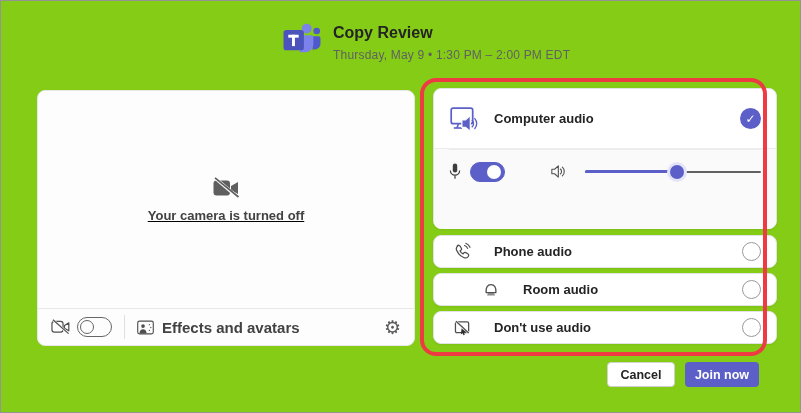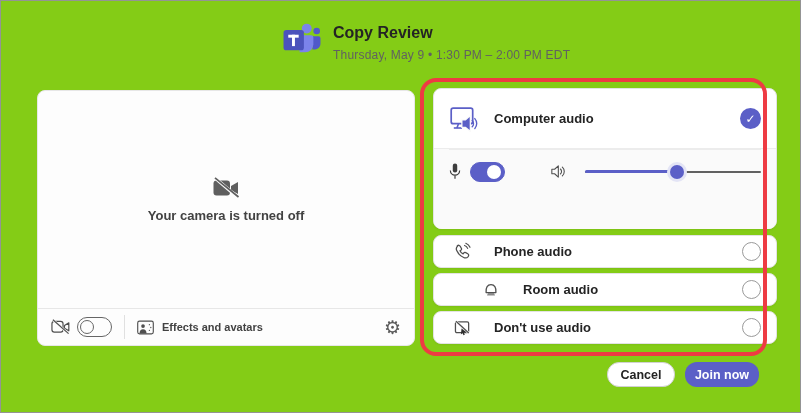--- a/index.html
+++ b/index.html
@@ -19,30 +19,30 @@
   .teams-logo{position:absolute;left:282px;top:20px;width:38px;height:36px;}
   .meeting-title{position:absolute;left:332px;top:23px;font-size:16px;font-weight:700;color:var(--text-primary);}
   .meeting-subtitle{position:absolute;left:332px;top:47px;font-size:12px;color:var(--text-secondary);letter-spacing:.2px;}
   
   .camera-card{
     position:absolute;left:36px;top:89px;width:378px;height:256px;
     background:#fdfdfd;border:1px solid #e7e7e7;border-radius:8px;
   }
   .camera-center{
     position:absolute;left:0;right:0;top:0;bottom:37px;
-    display:flex;flex-direction:column;align-items:center;justify-content:center;gap:9px;
+    display:flex;flex-direction:column;align-items:center;justify-content:center;gap:9px;text-decoration:underline;
   }
   .camera-message{font-size:13px;font-weight:700;color:#424242;}
   .camera-bar{
     position:absolute;left:0;right:0;bottom:0;height:37px;
     border-top:1px solid #e7e7e7;display:flex;align-items:center;padding:0 13px;
   }
   .v-divider{width:1px;height:24px;background:#e0e0e0;margin:0 12px;}
   .effects-button{display:flex;align-items:center;gap:8px;background:none;border:none;cursor:pointer;font-family:inherit;}
-  .effects-label{font-size:11px;font-weight:700;color:#424242;}
+  .effects-label{font-size:15px;font-weight:700;color:#424242;}
   .gear-button{margin-left:auto;background:none;border:none;cursor:pointer;font-size:19px;line-height:1;color:#5a5a5a;font-family:"DejaVu Sans",sans-serif;}
   
   .toggle{position:relative;width:35px;height:20px;border-radius:10px;border:1px solid #666;background:transparent;cursor:pointer;flex:0 0 auto;}
   .toggle .knob{position:absolute;top:2px;left:2px;width:14px;height:14px;border-radius:50%;border:1px solid #666;background:#fdfdfd;}
   .toggle.on{background:var(--accent);border-color:var(--accent);}
   .toggle.on .knob{left:auto;right:3px;top:2.5px;border:none;background:#fff;width:14px;height:14px;}
   
   .annotation-box{
     position:absolute;left:419px;top:77px;width:347px;height:278px;
     border:4px solid var(--annotation);border-radius:16px;pointer-events:none;z-index:9;
@@ -69,21 +69,21 @@
   .slider .track{position:absolute;left:0;right:0;top:6px;height:2px;background:#616161;border-radius:1px;}
   .slider .fill{position:absolute;left:0;top:5.5px;height:3px;background:var(--accent);border-radius:2px;}
   .slider .thumb{position:absolute;top:0;width:14px;height:14px;border-radius:50%;background:var(--accent);box-shadow:0 0 0 3px #e3e4f5;}
   .card-option{height:33px;display:flex;align-items:center;padding:0 15px 0 18px;cursor:pointer;}
   .card-phone{top:234px;}
   .card-room{top:272px;padding-left:47px;}
   .card-none{top:310px;}
   .opt-label{font-size:13px;font-weight:700;color:var(--text-primary);margin-left:22px;}
   .radio{margin-left:auto;width:19px;height:19px;border-radius:50%;border:1px solid #9a9a9a;background:#fff;flex:0 0 auto;}
   
-  .btn{position:absolute;top:361px;height:25px;border-radius:12px;font-size:12.5px;font-weight:700;cursor:pointer;font-family:inherit;}
+  .btn{position:absolute;top:361px;height:25px;border-radius:4px;font-size:12.5px;font-weight:700;cursor:pointer;font-family:inherit;}
   .btn-cancel{left:606px;width:68px;background:#fff;border:1px solid #d1d1d1;color:var(--text-primary);}
   .btn-join{left:684px;width:74px;background:var(--accent);border:none;color:#fff;}
   svg{display:block;}
 </style>
 </head>
 <body>
 
 <div class="screen">
 
   <svg class="teams-logo" viewBox="0 0 40 38">

